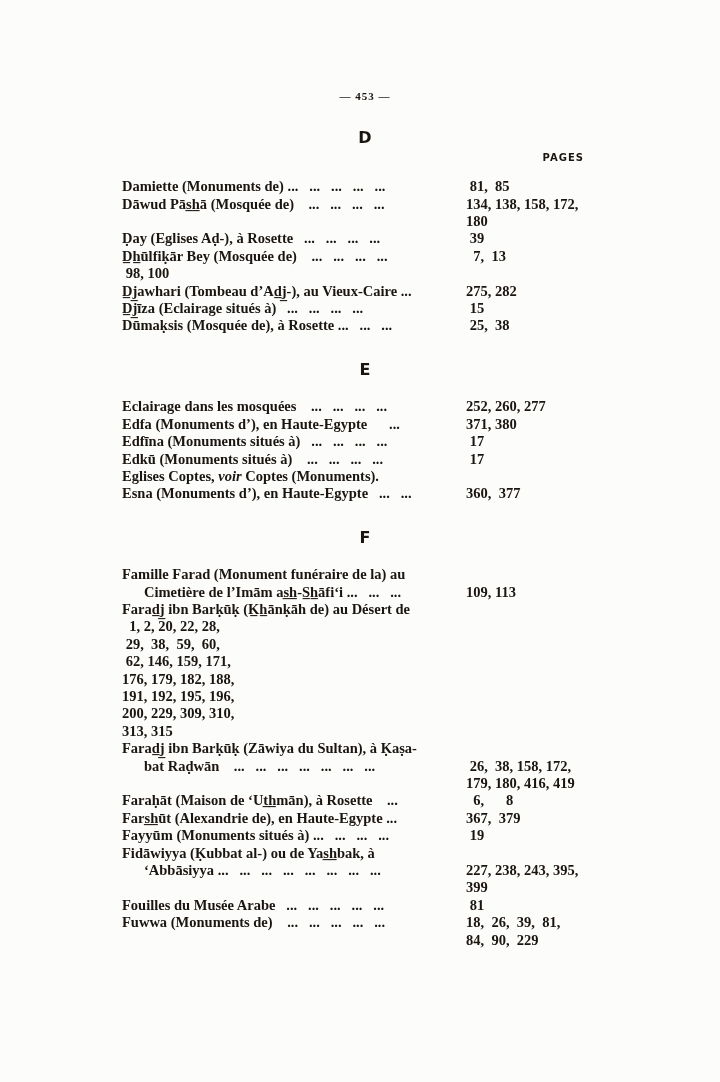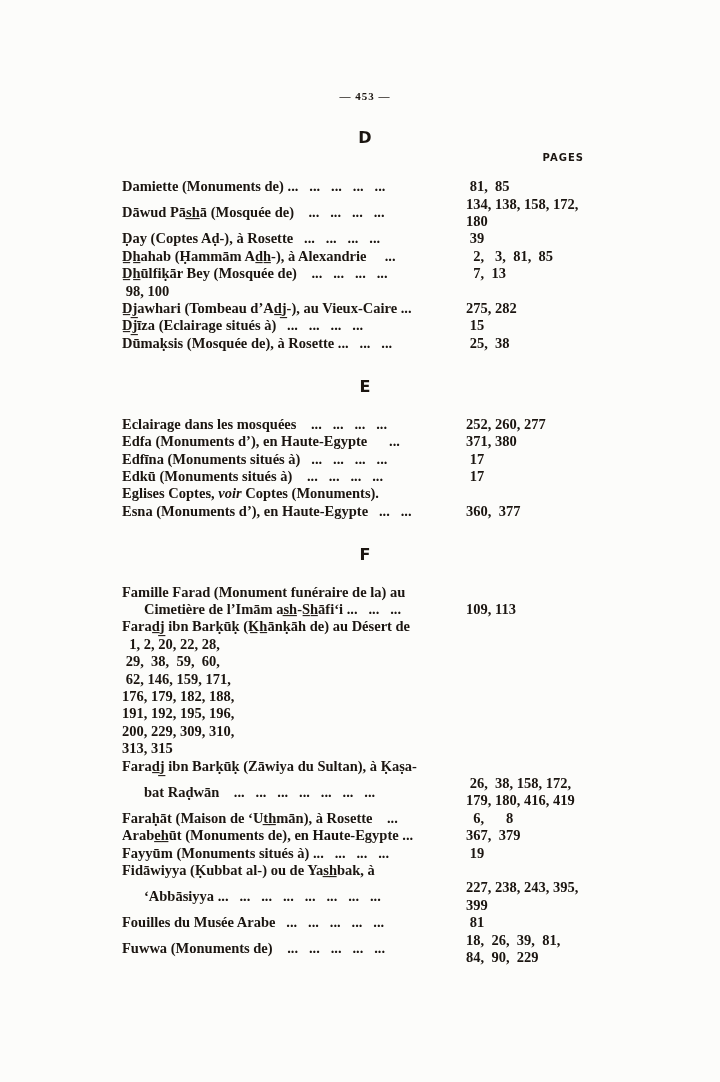--- a/index.html
+++ b/index.html
@@ -42,21 +42,21 @@
     font-family: "DejaVu Sans", sans-serif;
     font-weight: bold;
     font-size: 10px;
     letter-spacing: 1px;
     text-align: right;
     padding-right: 24px;
     margin-top: -18px;
     margin-bottom: 12px;
   }
 
-  .entry-row { display: flex; align-items: center; }
+  .entry-row { display: flex; align-items: flex-start; }
   .entry-name {
     flex: 1 1 auto;
     white-space: pre-wrap;
   }
   .entry-name.cont { padding-left: 22px; }
   .entry-pages {
     flex: 0 0 142px;
     white-space: pre-wrap;
   }
   .it { font-style: italic; }
@@ -78,28 +78,22 @@
         </div>
         <div class="entry">
           <div class="entry-row">
             <div class="entry-name">Dāwud Pās̲h̲ā (Mosquée de)    ...   ...   ...   ...</div>
             <div class="entry-pages">134, 138, 158, 172,
 180</div>
           </div>
         </div>
         <div class="entry">
           <div class="entry-row">
-            <div class="entry-name">Ḍay (Coptes Aḍ-), à Rosette   ...   ...   ...   ...</div>
+            <div class="entry-name">Ḍay (Eglises Aḍ-), à Rosette   ...   ...   ...   ...</div>
             <div class="entry-pages"> 39</div>
-          </div>
-        </div>
-        <div class="entry">
-          <div class="entry-row">
-            <div class="entry-name">D̲h̲ahab (Ḥammām Ad̲h̲-), à Alexandrie     ...</div>
-            <div class="entry-pages">  2,   3,  81,  85</div>
           </div>
         </div>
         <div class="entry">
           <div class="entry-row">
             <div class="entry-name">D̲h̲ūlfiḳār Bey (Mosquée de)    ...   ...   ...   ...</div>
             <div class="entry-pages">  7,  13</div>
           </div>
         </div>
         <div class="entry">
           <div class="entry-row">
@@ -193,21 +187,21 @@
           </div>
         </div>
         <div class="entry">
           <div class="entry-row">
             <div class="entry-name">Faraḥāt (Maison de ‘Ut̲h̲mān), à Rosette    ...</div>
             <div class="entry-pages">  6,      8</div>
           </div>
         </div>
         <div class="entry">
           <div class="entry-row">
-            <div class="entry-name">Arabe̲h̲ūt (Monuments de), en Haute-Egypte ...</div>
+            <div class="entry-name">Fars̲h̲ūt (Alexandrie de), en Haute-Egypte ...</div>
             <div class="entry-pages">367,  379</div>
           </div>
         </div>
         <div class="entry">
           <div class="entry-row">
             <div class="entry-name">Fayyūm (Monuments situés à) ...   ...   ...   ...</div>
             <div class="entry-pages"> 19</div>
           </div>
         </div>
         <div class="entry">

